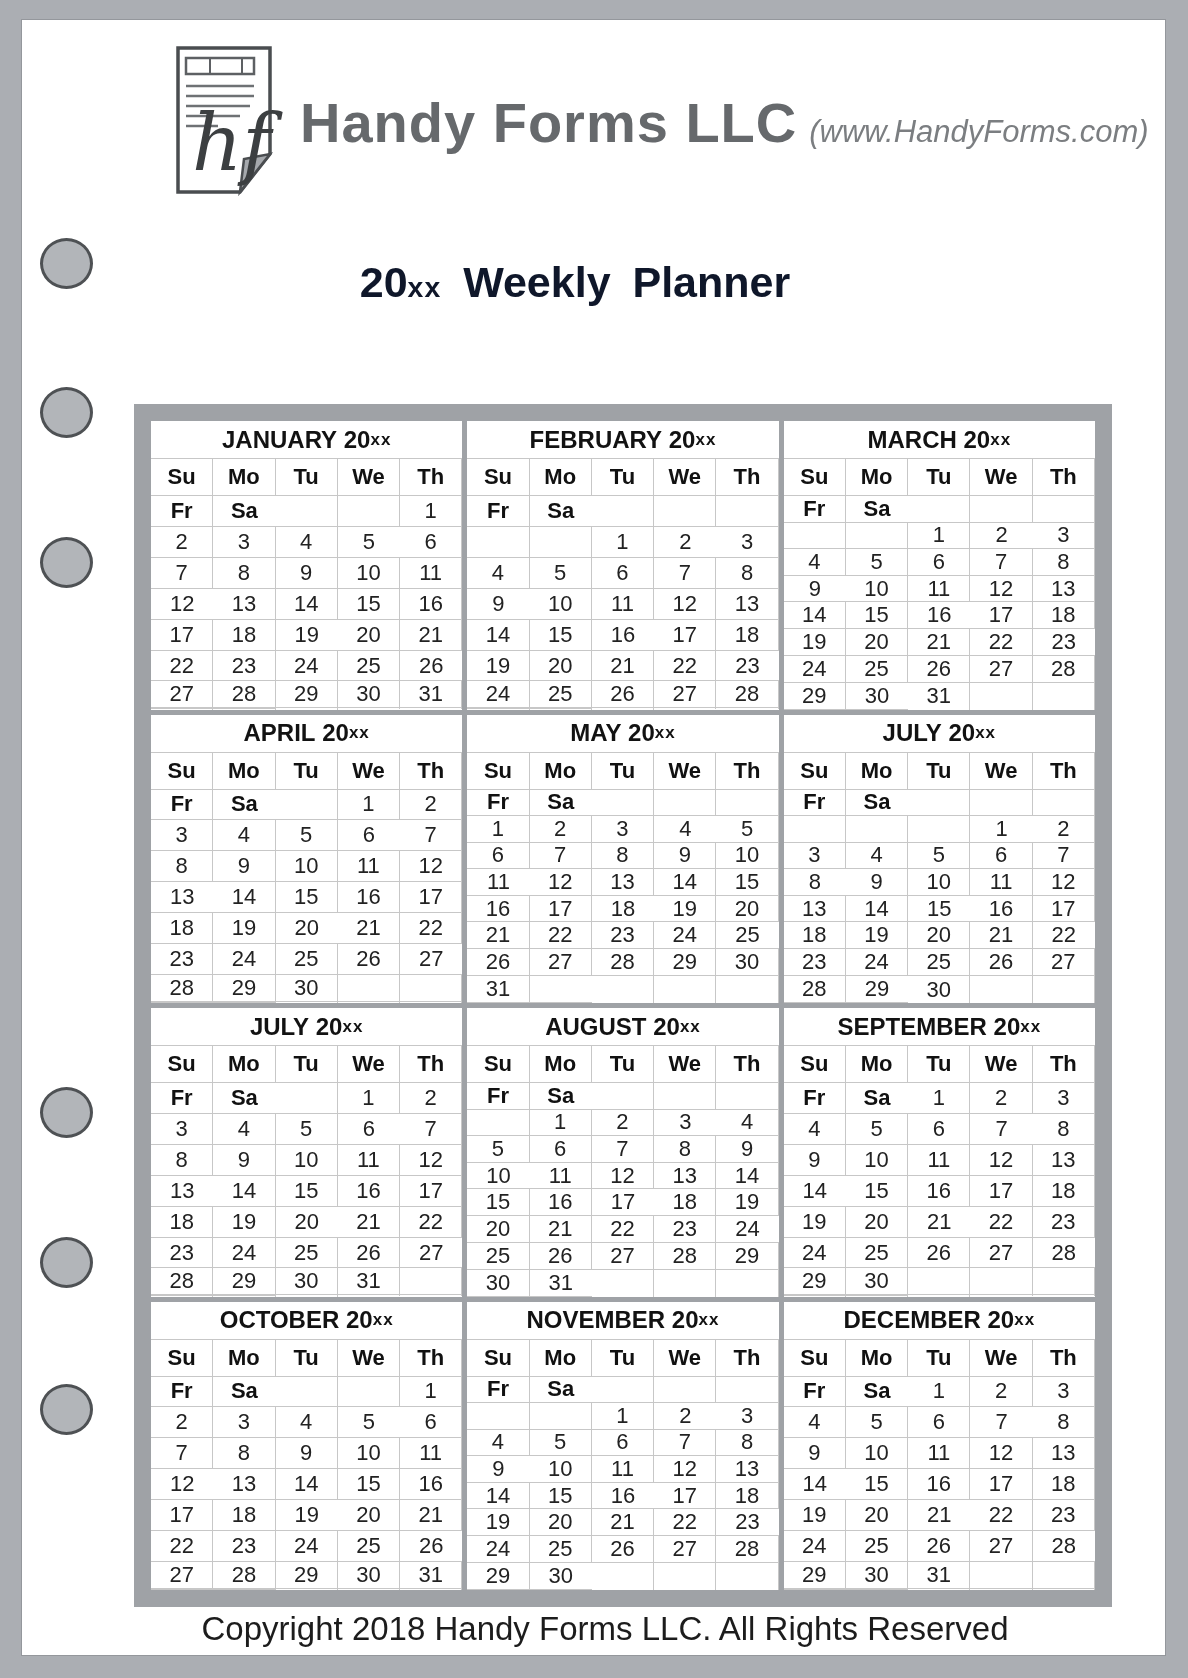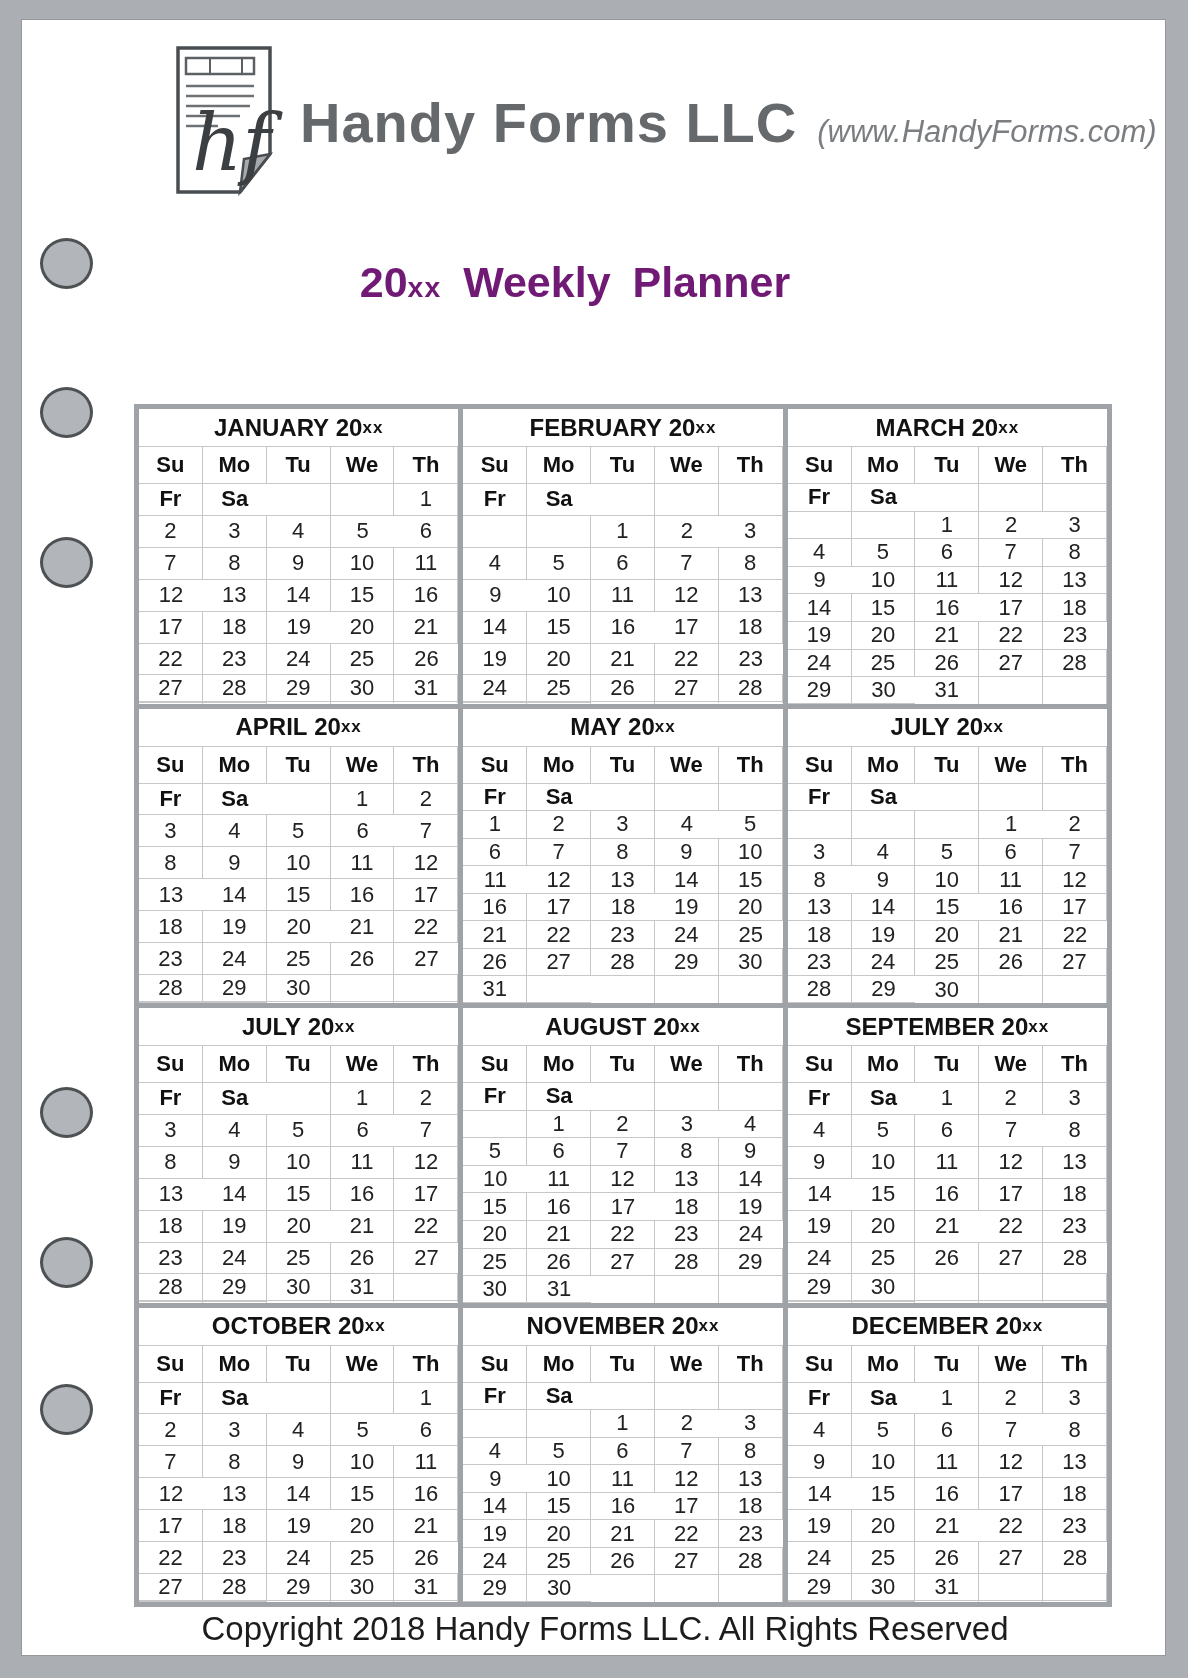--- a/index.html
+++ b/index.html
@@ -17,30 +17,30 @@
   body{background:var(--bg);font-family:"Liberation Sans",sans-serif;color:var(--ink);}
   .canvas{position:relative;width:1176px;height:1678px;background:var(--bg);overflow:hidden;}
   .page{position:absolute;left:22px;top:20px;width:1143px;height:1635px;background:var(--page);
         box-shadow:0 0 0 1px rgba(80,84,88,.25);}
   .hole{position:absolute;width:53px;height:51px;border-radius:50%;
         background:var(--hole-fill);border:3px solid var(--hole-stroke);}
   
   .logo{position:absolute;left:168px;top:42px;width:116px;height:156px;}
   .brandline{position:absolute;left:300px;top:90px;display:flex;align-items:baseline;white-space:nowrap;}
   .brand-name{font-weight:bold;font-size:56px;color:var(--brand);letter-spacing:1px;}
-  .brand-site{font-style:italic;font-size:31px;color:#7b7e81;margin-left:20px;}
+  .brand-site{font-style:italic;font-size:31px;color:#7b7e81;margin-left:12px;}
   
   .main-title{position:absolute;left:575px;top:258px;transform:translateX(-50%);
-              font-weight:bold;font-size:43px;color:#701a75;white-space:nowrap;word-spacing:10px;}
+              font-weight:bold;font-size:43px;color:#0f172a;white-space:nowrap;word-spacing:10px;}
   .small-x{font-size:0.66em;font-weight:bold;letter-spacing:1px;}
   
   .cal{position:absolute;left:134px;top:404px;width:978px;height:1203px;
        background:var(--table-border);display:grid;
        grid-template-columns:repeat(3,1fr);grid-template-rows:repeat(4,1fr);
-       gap:5px;padding:5px;}
+       gap:5px;padding:17px;}
   .month{background:var(--page);display:flex;flex-direction:column;min-height:0;}
   .month-title{height:38px;flex:0 0 38px;display:flex;align-items:center;justify-content:center;
                font-weight:bold;font-size:24px;color:#121212;border-bottom:1px solid var(--grid-line);
                white-space:nowrap;}
   .month-title .small-x{font-size:17px;}
   .month-grid{flex:1;display:grid;grid-template-columns:repeat(5,1fr);
               grid-template-rows:37px repeat(6,1fr);min-height:0;}
   .wd,.day{display:flex;align-items:center;justify-content:center;
            border-right:1px solid var(--grid-line);border-bottom:1px solid var(--grid-line);
            font-size:22px;overflow:hidden;}

